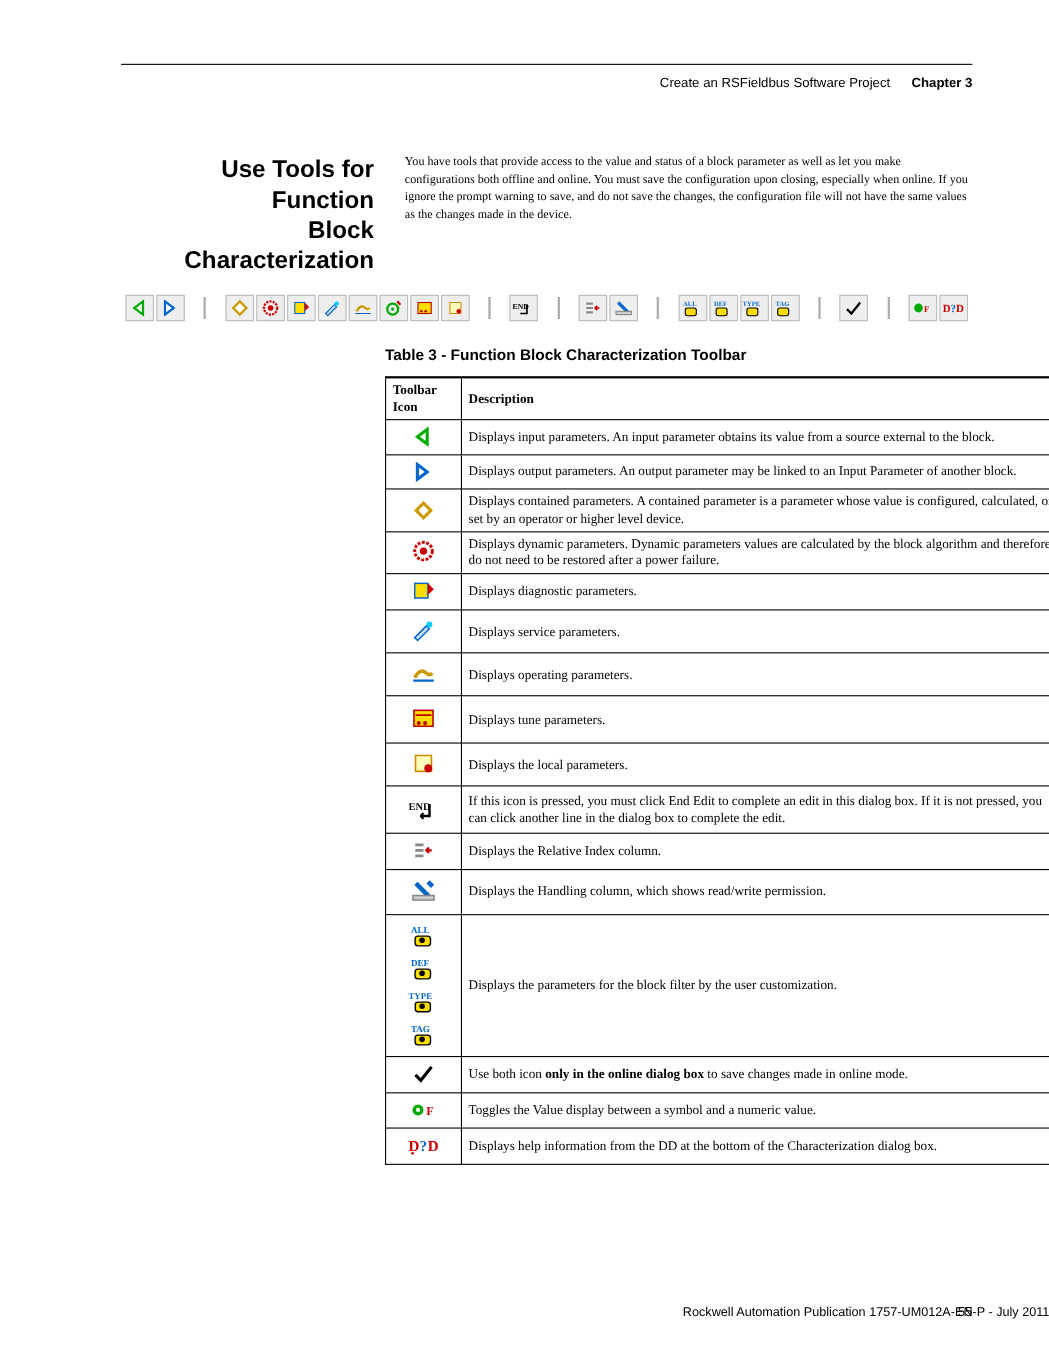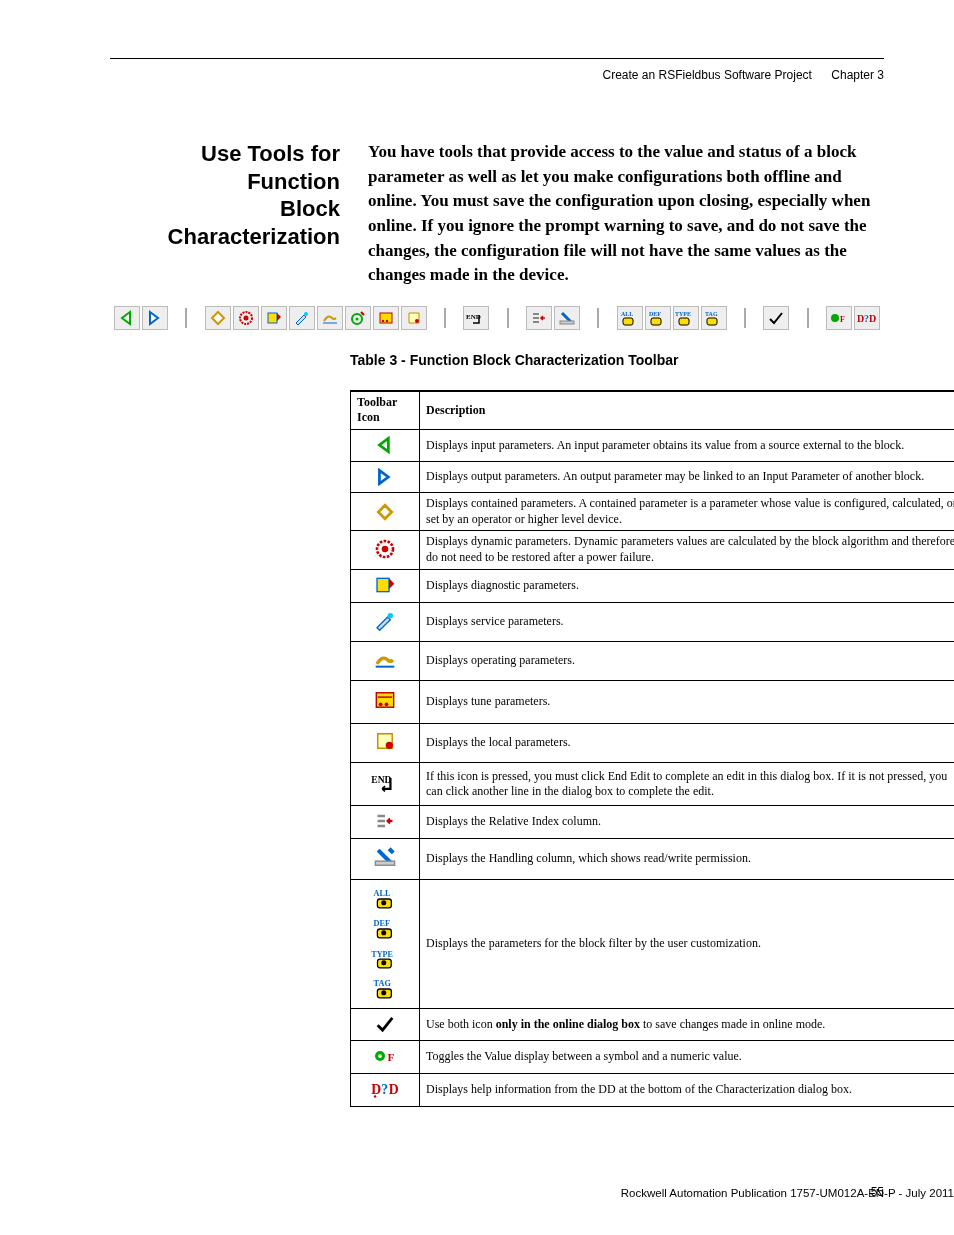--- a/index.html
+++ b/index.html
@@ -30,44 +30,43 @@
     position: absolute;
     top: 68px;
     right: 70px;
     font-family: Arial, Helvetica, sans-serif;
     font-size: 12px;
   }
   .running-header .title {
     font-weight: normal;
   }
   .running-header .chapter {
-    font-weight: normal;
+    font-weight: bold;
     margin-left: 16px;
   }
   .content {
     margin-top: 80px;
   }
   .two-col {
     display: flex;
     gap: 28px;
   }
   .sec-title {
     font-family: Arial, Helvetica, sans-serif;
     font-weight: bold;
     font-size: 22px;
     line-height: 1.25;
     width: 230px;
     flex: 0 0 230px;
     text-align: right;
   }
   .intro {
     flex: 1;
-    font-size: 17px;
+    font-size: 11px;
     line-height: 1.45;
-    font-weight: bold;
   }
   .toolbar {
     margin-top: 18px;
     display: flex;
     gap: 0;
     flex-wrap: nowrap;
     justify-content: space-between;
   }
   .toolbar .grp {
     display: flex;
@@ -90,21 +89,21 @@
     align-items: center;
     justify-content: center;
     border: 1px solid #bbb;
     background: #eee;
     box-sizing: border-box;
   }
   .table-caption {
     font-family: Arial, Helvetica, sans-serif;
     font-weight: bold;
     font-size: 14px;
-    margin: 22px 0 22px 240px;
+    margin: 22px 0 12px 240px;
   }
   table.fbtable {
     border-collapse: collapse;
     margin-left: 240px;
     width: 620px;
     font-family: Liberation Serif, serif;
     font-size: 12px;
     line-height: 1.3;
   }
   table.fbtable th, table.fbtable td {

